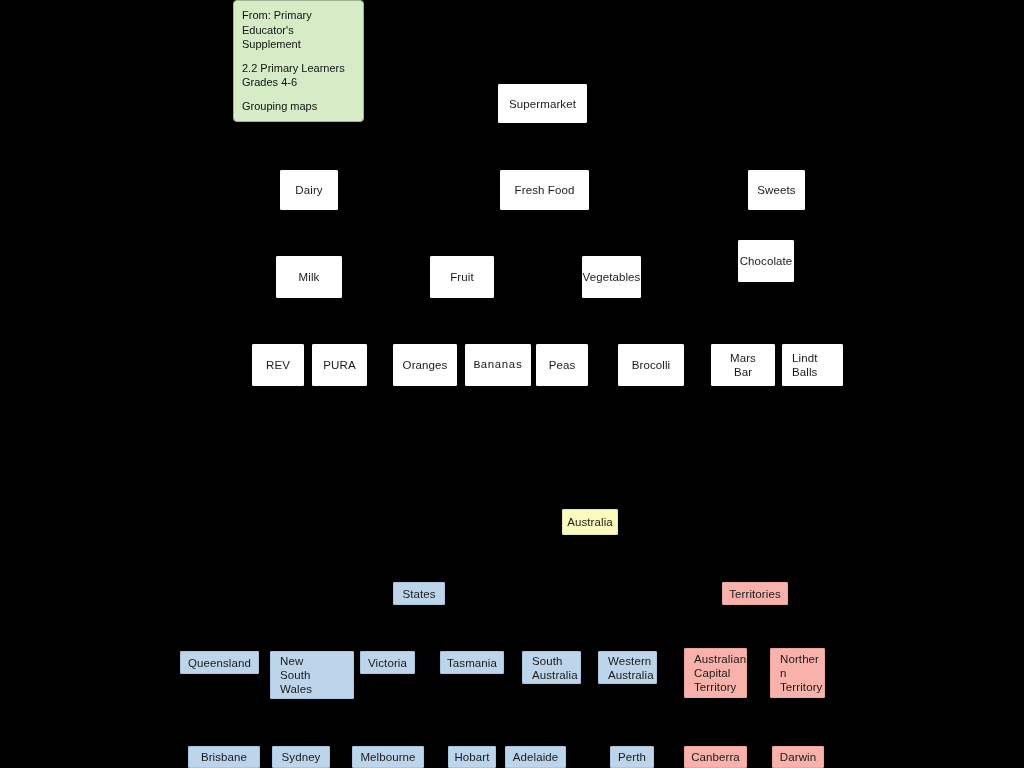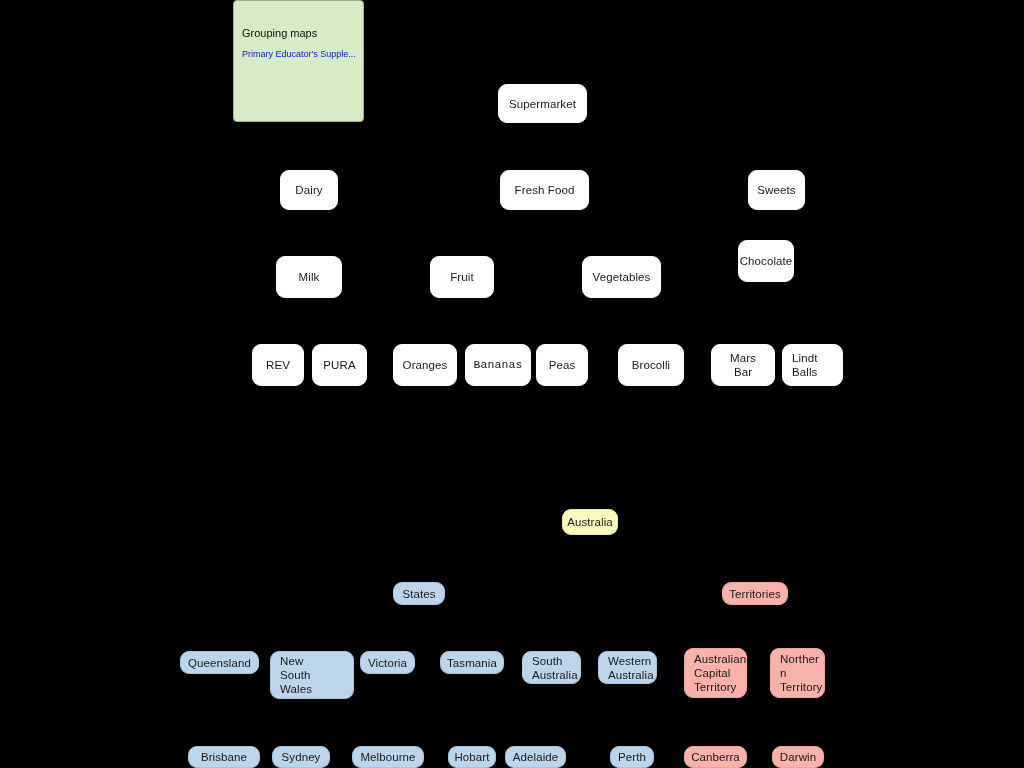--- a/index.html
+++ b/index.html
@@ -24,21 +24,21 @@
     height: 768px;
     background: #000000;
   }
 
   
   .node {
     position: absolute;
     box-sizing: border-box;
     display: flex;
     align-items: center;
-    border-radius: 9px;
+    border-radius: 1px;
     font-size: 11.5px;
     line-height: 14px;
     color: #1a1a1a;
     letter-spacing: 0.1px;
     padding: 4px 9px;
     white-space: pre-line;
   }
   .node.white {
     background: #ffffff;
     border: 1px solid #ffffff;
@@ -94,34 +94,38 @@
     overflow: hidden;
     text-overflow: clip;
   }
 </style>
 </head>
 <body>
 
 <div id="canvas">
 
   <div id="note">
+    <div class="nline">From: Primary
+Educator's Supplement</div>
     <div class="gap"></div>
+    <div class="nline">2.2 Primary Learners
+Grades 4-6</div>
     <div class="gap"></div>
     <div class="nline">Grouping maps</div>
     <a class="note-link" href="#">Primary Educator's Supple...</a>
   </div>
 
   <div id="nodes-layer">
       <div class="node white center" style="left: 498px; top: 84px; width: 89px; height: 39px;">Supermarket</div>
       <div class="node white center" style="left: 280px; top: 170px; width: 58px; height: 40px;">Dairy</div>
       <div class="node white center" style="left: 500px; top: 170px; width: 89px; height: 40px;">Fresh Food</div>
       <div class="node white center" style="left: 748px; top: 170px; width: 57px; height: 40px;">Sweets</div>
       <div class="node white center" style="left: 276px; top: 256px; width: 66px; height: 42px;">Milk</div>
       <div class="node white center" style="left: 430px; top: 256px; width: 64px; height: 42px;">Fruit</div>
-      <div class="node white center" style="left: 582px; top: 256px; width: 79px; height: 42px;">Vegetables</div>
+      <div class="node white center" style="left: 582px; top: 256px; width: 59px; height: 42px;">Vegetables</div>
       <div class="node white center" style="left: 738px; top: 240px; width: 56px; height: 42px;">Chocolate</div>
       <div class="node white center" style="left: 252px; top: 344px; width: 52px; height: 42px;">REV</div>
       <div class="node white center" style="left: 312px; top: 344px; width: 55px; height: 42px;">PURA</div>
       <div class="node white center" style="left: 393px; top: 344px; width: 64px; height: 42px;">Oranges</div>
       <div class="node white center" style="left: 465px; top: 344px; width: 66px; height: 42px; font-family: Liberation Mono, monospace;">Bananas</div>
       <div class="node white center" style="left: 536px; top: 344px; width: 52px; height: 42px;">Peas</div>
       <div class="node white center" style="left: 618px; top: 344px; width: 66px; height: 42px;">Brocolli</div>
       <div class="node white center" style="left: 711px; top: 344px; width: 64px; height: 42px;">Mars Bar</div>
       <div class="node white lead" style="left: 782px; top: 344px; width: 61px; height: 42px;">Lindt
 Balls</div>

